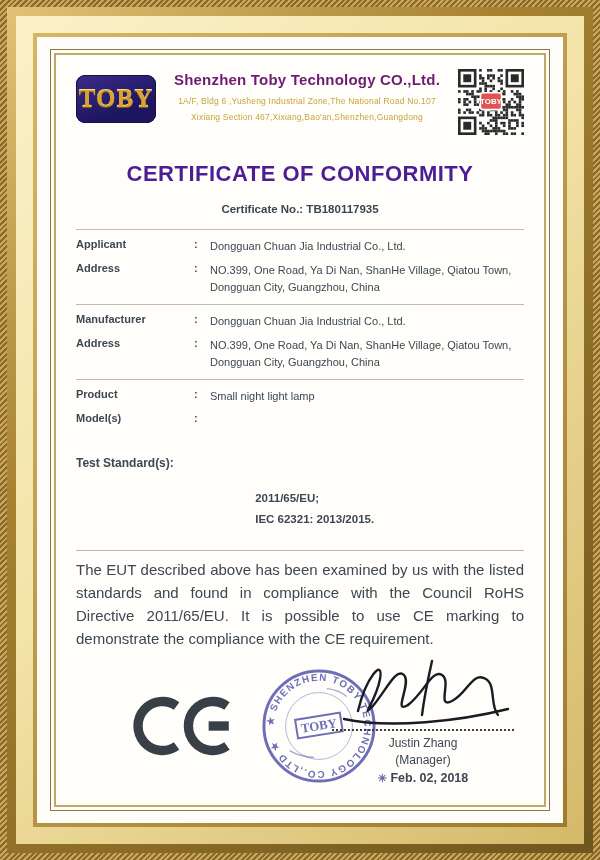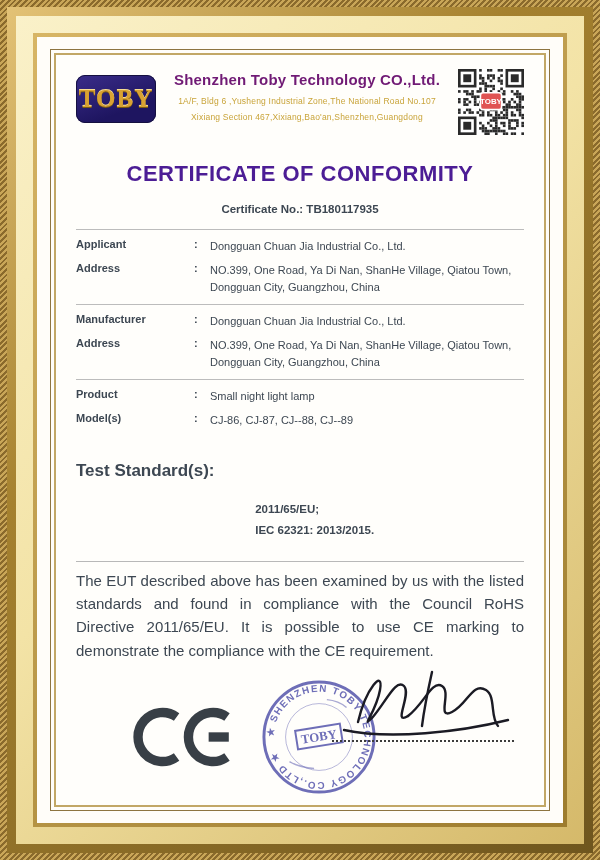--- a/index.html
+++ b/index.html
@@ -42,21 +42,21 @@
 
   
   .fields { margin-top:14px; }
   .sep { border-top:1px solid #bcbcbc; margin:4px 0 5px 0; }
   .row { display:flex; align-items:flex-start; padding:3px 0 4px 0; font-size:11px; }
   .lbl { width:118px; font-weight:bold; flex:0 0 auto; }
   .cln { width:16px; flex:0 0 auto; font-weight:bold; }
   .val { flex:1; line-height:1.55; }
 
   
-  .tstd  { margin-top:28px; font-size:17px; font-weight:bold; }
+  .tstd  { margin-top:28px; font-size:12px; font-weight:bold; }
   .stds  { margin-top:18px; margin-left:40%; font-size:11.5px; font-weight:600; line-height:1.8; }
 
   
   .bodyblk { margin-top:20px; border-top:1px solid #b8b8b8; padding-top:7px;
              font-size:15px; line-height:1.55; text-align:justify; }
   .bodyblk p { margin:0; }
 
   
   .footer { position:relative; height:190px; margin-top:8px; }
   .ce { position:absolute; left:52px; top:34px; }
@@ -344,21 +344,20 @@
           </div>
           <div class="sep"></div>
           <div class="row">
             <span class="lbl">Product</span>
             <span class="cln">:</span>
             <span class="val">Small night light lamp</span>
           </div>
           <div class="row">
             <span class="lbl">Model(s)</span>
             <span class="cln">:</span>
-            <span class="val">CJ-86, CJ-87, CJ--88, CJ--89</span>
           </div>
         </div>
 
         <div class="tstd">Test Standard(s):</div>
         <div class="stds">
           <div>2011/65/EU;</div>
           <div>IEC 62321: 2013/2015.</div>
         </div>
 
         <div class="bodyblk">
@@ -393,20 +392,28 @@
             <svg class="sig" width="195" height="85" viewBox="0 0 195 85">
               <g fill="none" stroke="#1b1b24" stroke-width="2.4" stroke-linecap="round">
                 <path d="M38,62 C46,28 64,8 60,30 C56,52 40,70 52,58 C66,42 76,18 84,26 C92,34 72,66 88,56"></path>
                 <path d="M88,56 C104,44 112,20 122,26 C132,32 116,60 132,52 C148,44 152,22 166,30 C176,36 170,58 178,66"></path>
                 <path d="M24,70 C70,80 140,72 188,60"></path>
                 <path d="M112,12 C108,30 104,50 102,66"></path>
               </g>
             </svg>
 
             <div class="sigline"></div>
+            <div class="signame">
+              <div>Justin Zhang</div>
+              <div class="sigrole">(Manager)</div>
+              <div class="sigdate">
+                <span class="datemark">✳</span>
+                <span>Feb. 02, 2018</span>
+              </div>
+            </div>
           </div>
         </div>
 
       </div>
      </div>
     </div>
    </div>
   </div>
  </div>
 </div>

